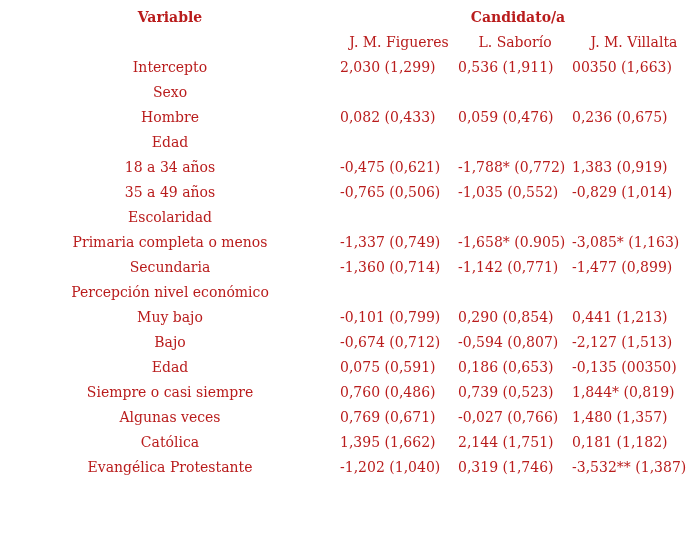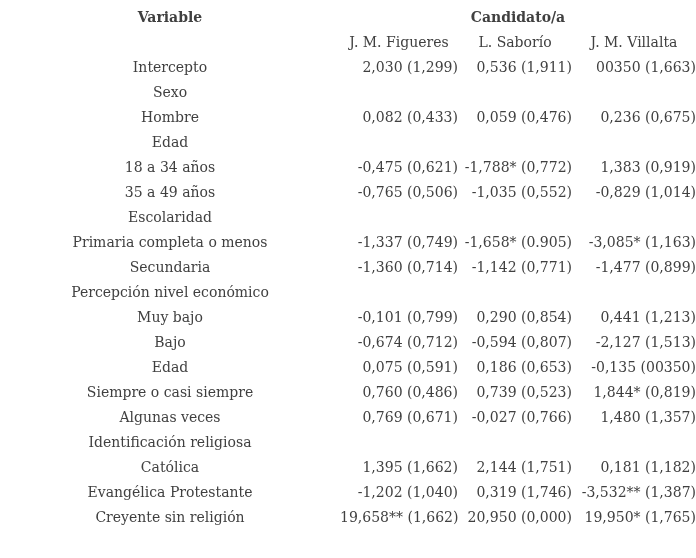--- a/index.html
+++ b/index.html
@@ -4,21 +4,21 @@
 <style>
   html, body {
     margin: 0;
     padding: 0;
     background: #ffffff;
   }
   #page {
     width: 696px;
     height: 558px;
     background: #ffffff;
-    color: #404040;
+    color: #b91c1c;
     font-family: "DejaVu Serif", "Liberation Serif", serif;
     font-size: 14px;
     box-sizing: border-box;
     padding-top: 4px;
     overflow: hidden;
   }
   table {
     border-collapse: collapse;
     table-layout: fixed;
     width: 696px;
@@ -29,21 +29,21 @@
   col.c-v3  { width: 124px; }
   tr { height: 25px; }
   td, th {
     padding: 0;
     text-align: center;
     vertical-align: middle;
     white-space: nowrap;
     font-weight: normal;
   }
   .hdr { font-weight: bold; }
-  .val { text-align: right; }
+  .val { text-align: left; }
 </style>
 </head>
 <body>
 
 <div id="page">
   <table>
     <colgroup>
       <col class="c-var">
       <col class="c-v1">
       <col class="c-v2">
@@ -146,38 +146,26 @@
           <td class="val">0,739 (0,523)</td>
           <td class="val">1,844* (0,819)</td>
         </tr>
         <tr>
           <td>Algunas veces</td>
           <td class="val">0,769 (0,671)</td>
           <td class="val">-0,027 (0,766)</td>
           <td class="val">1,480 (1,357)</td>
         </tr>
         <tr>
-          <td>Identificación religiosa</td>
-          <td class="val"></td>
-          <td class="val"></td>
-          <td class="val"></td>
-        </tr>
-        <tr>
           <td>Católica</td>
           <td class="val">1,395 (1,662)</td>
           <td class="val">2,144 (1,751)</td>
           <td class="val">0,181 (1,182)</td>
         </tr>
         <tr>
           <td>Evangélica Protestante</td>
           <td class="val">-1,202 (1,040)</td>
           <td class="val">0,319 (1,746)</td>
           <td class="val">-3,532** (1,387)</td>
         </tr>
-        <tr>
-          <td>Creyente sin religión</td>
-          <td class="val">19,658** (1,662)</td>
-          <td class="val">20,950 (0,000)</td>
-          <td class="val">19,950* (1,765)</td>
-        </tr>
       </tbody>
   </table>
 </div>
 
 </body></html>

